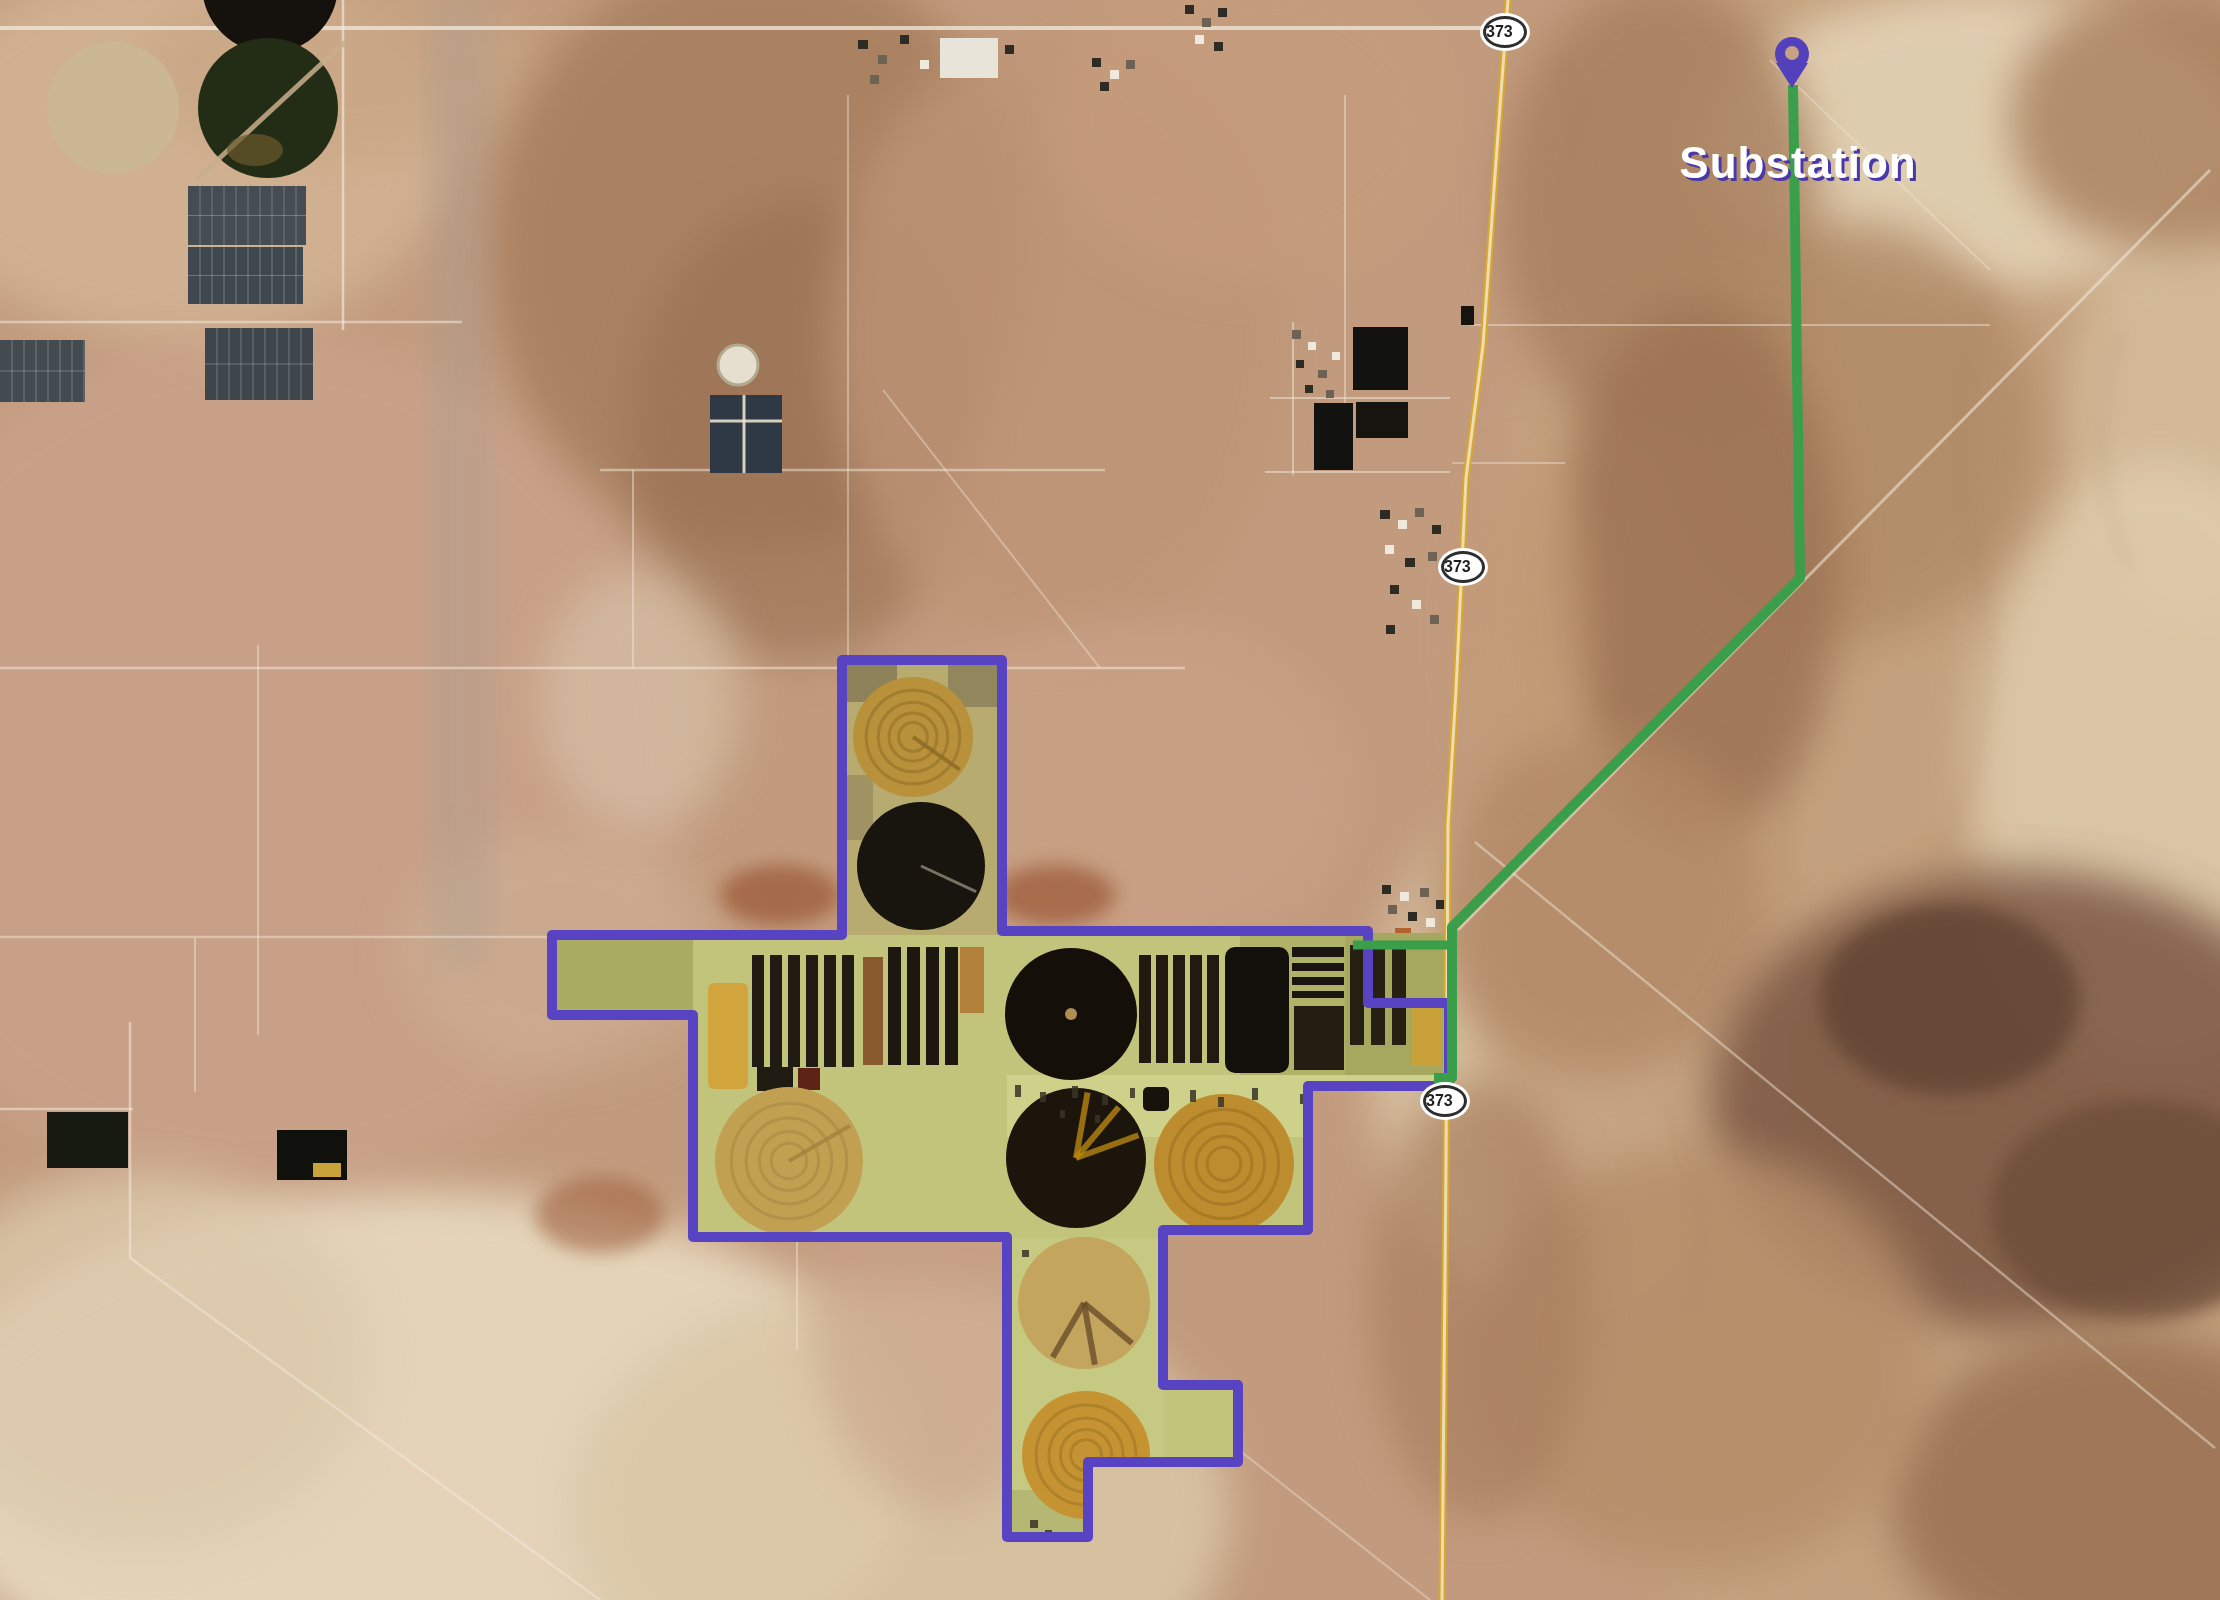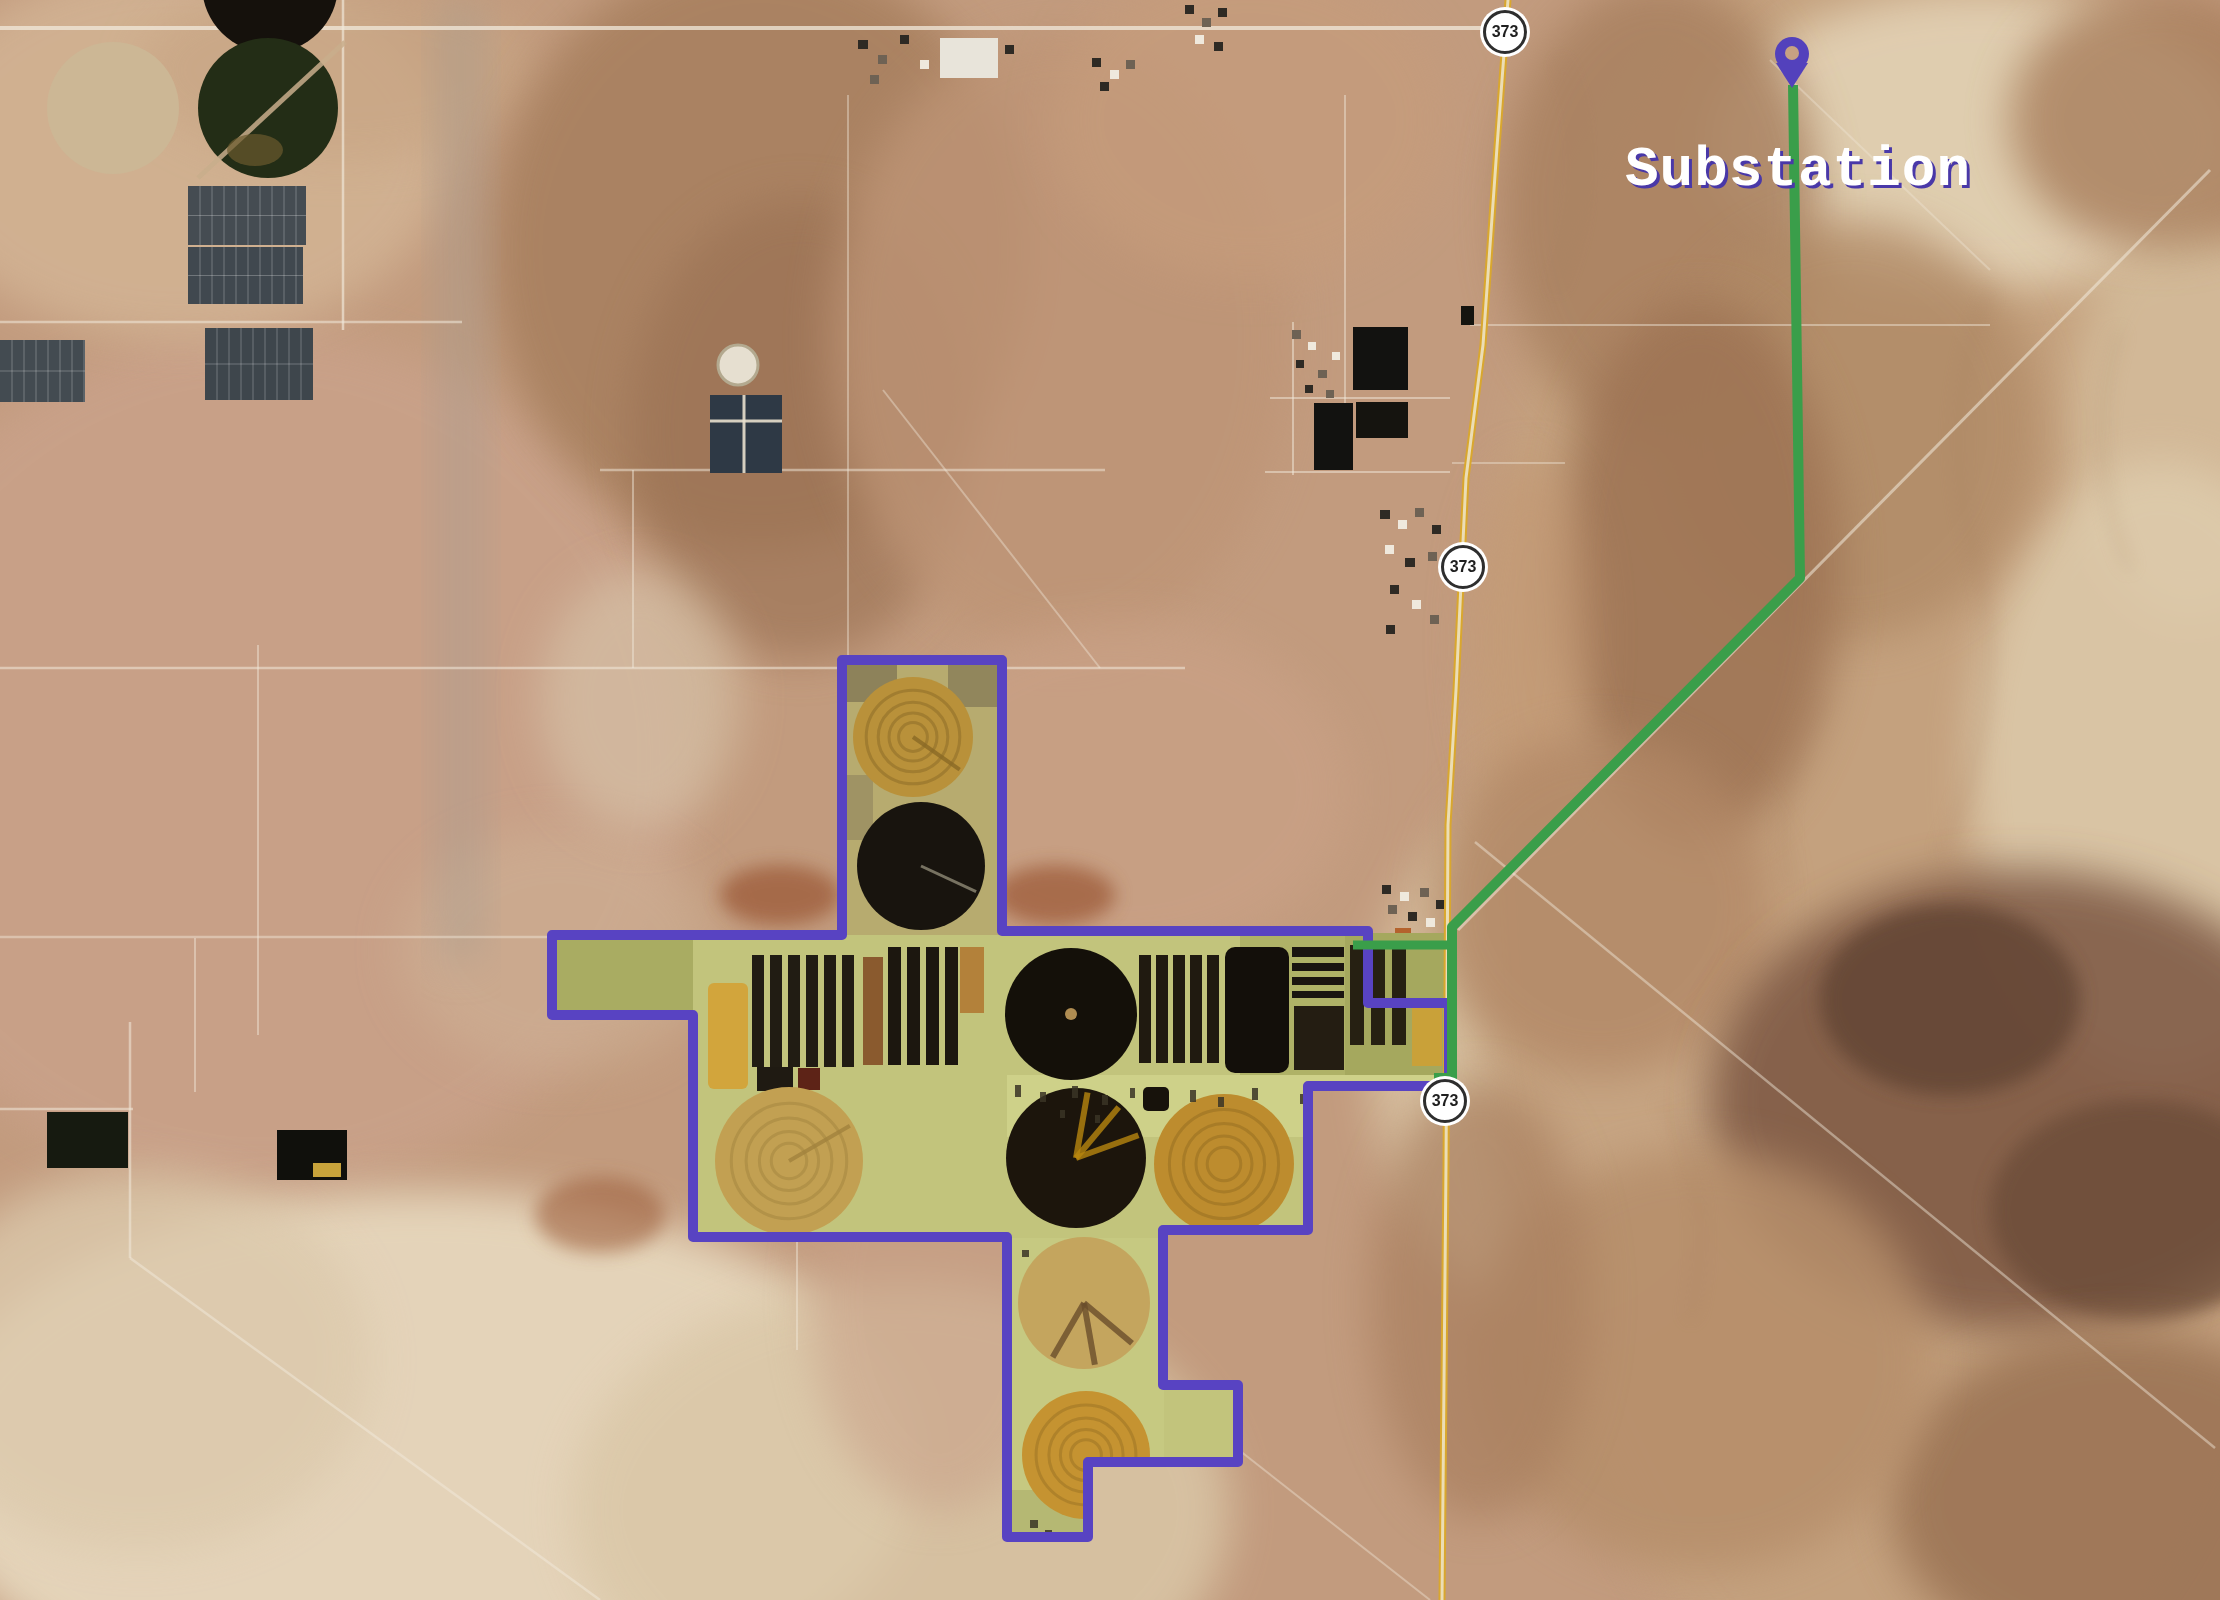--- a/index.html
+++ b/index.html
@@ -1,26 +1,26 @@
 <!DOCTYPE html>
 <html><head>
 <meta charset="utf-8">
 <style>
   html,body{margin:0;padding:0;background:#1b1b1b;font-family:"Liberation Sans",sans-serif;}
   #stage{position:relative;width:2220px;height:1600px;overflow:hidden;background:#C29B7E;}
   #map-svg{position:absolute;left:0;top:0;width:100%;height:100%;}
   .maplabel{
     position:absolute;transform:translateX(-50%);
-    font-weight:700;font-size:56px;letter-spacing:1px;white-space:nowrap;
-    font-family:Liberation Mono, monospace;
+    font-weight:700;font-size:44px;letter-spacing:1px;white-space:nowrap;
+    font-family:Liberation Sans, sans-serif;
   }
   .shield{
     position:absolute;transform:translate(-50%,-50%);
-    width:44px;height:44px;box-sizing:border-box;
-    border-radius:50%;display:flex;align-items:center;justify-content:center;
+    width:44px;height:32px;box-sizing:border-box;
+    border-radius:50%;display:flex;align-items:center;justify-content:flex-start;
     font-weight:700;font-size:16px;font-family:"Liberation Sans",sans-serif;
   }
 </style>
 </head>
 <body>
 
 <div id="stage">
   <svg id="map-svg" viewBox="0 0 2220 1600" xmlns="http://www.w3.org/2000/svg">
     <defs id="svg-defs">
       <filter id="blur-m" x="-60%" y="-60%" width="220%" height="220%">

